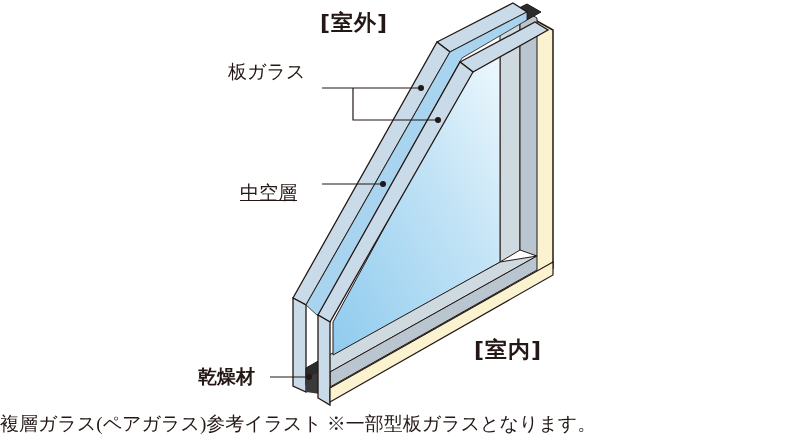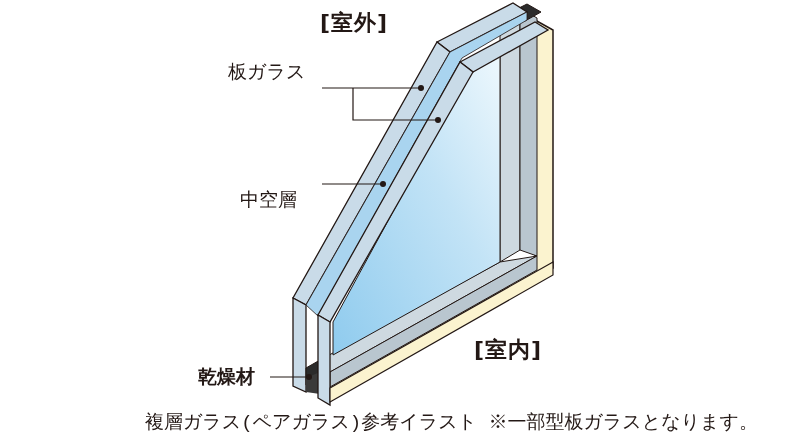--- a/index.html
+++ b/index.html
@@ -1,20 +1,20 @@
 <!DOCTYPE html>
 <html><head>
 <meta charset="utf-8">
 <style>
   html, body { margin:0; padding:0; background:#ffffff; }
   body { width:790px; height:442px; position:relative; overflow:hidden; font-family:"DejaVu Serif", serif; }
   #diagram { position:absolute; left:0; top:0; width:790px; height:442px; }
   .label { position:absolute; color:#231815; font-family:"DejaVu Serif", serif; font-size:19px; white-space:nowrap; line-height:1; }
   .side-label { position:absolute; color:#231815; font-family:"DejaVu Sans", sans-serif; font-weight:bold; font-size:22px; white-space:nowrap; line-height:1; letter-spacing:1px; }
-  .caption { position:absolute; left:0; width:758px; top:414px; text-align:right; color:#231815; font-family:Liberation Mono, monospace; font-size:19px; white-space:nowrap; line-height:1; }
+  .caption { position:absolute; left:0; width:758px; top:414px; text-align:left; color:#231815; font-family:Liberation Serif, serif; font-size:19px; white-space:nowrap; line-height:1; }
 </style>
 </head>
 <body>
 
 <svg id="diagram" viewBox="0 0 790 442" xmlns="http://www.w3.org/2000/svg">
   <defs>
     <linearGradient id="glassGrad" x1="0" y1="1" x2="1" y2="0">
       <stop offset="0" stop-color="#8fcbee"></stop>
       <stop offset="0.6" stop-color="#c2e3f6"></stop>
       <stop offset="1" stop-color="#eef8fd"></stop>
@@ -72,16 +72,16 @@
     <circle cx="438" cy="120" r="3"></circle>
     <circle cx="383" cy="184" r="3"></circle>
     <circle cx="309" cy="377" r="3"></circle>
   </g>
 </svg>
 
 <div class="side-label" style="left:320px; top:12px;">[室外]</div>
 <div class="side-label" style="left:474px; top:339px;">[室内]</div>
 
 <div class="label" style="left:228px; top:62px;">板ガラス</div>
-<div class="label" style="left:240px; top:190px;">中空層</div>
+<div class="label" style="left:240px; top:183px;text-decoration:underline;">中空層</div>
 <div class="label" style="left:198px; top:367px;font-weight:bold;">乾燥材</div>
 
 <div class="caption">複層ガラス(ペアガラス)参考イラスト ※一部型板ガラスとなります。</div>
 
 </body></html>

